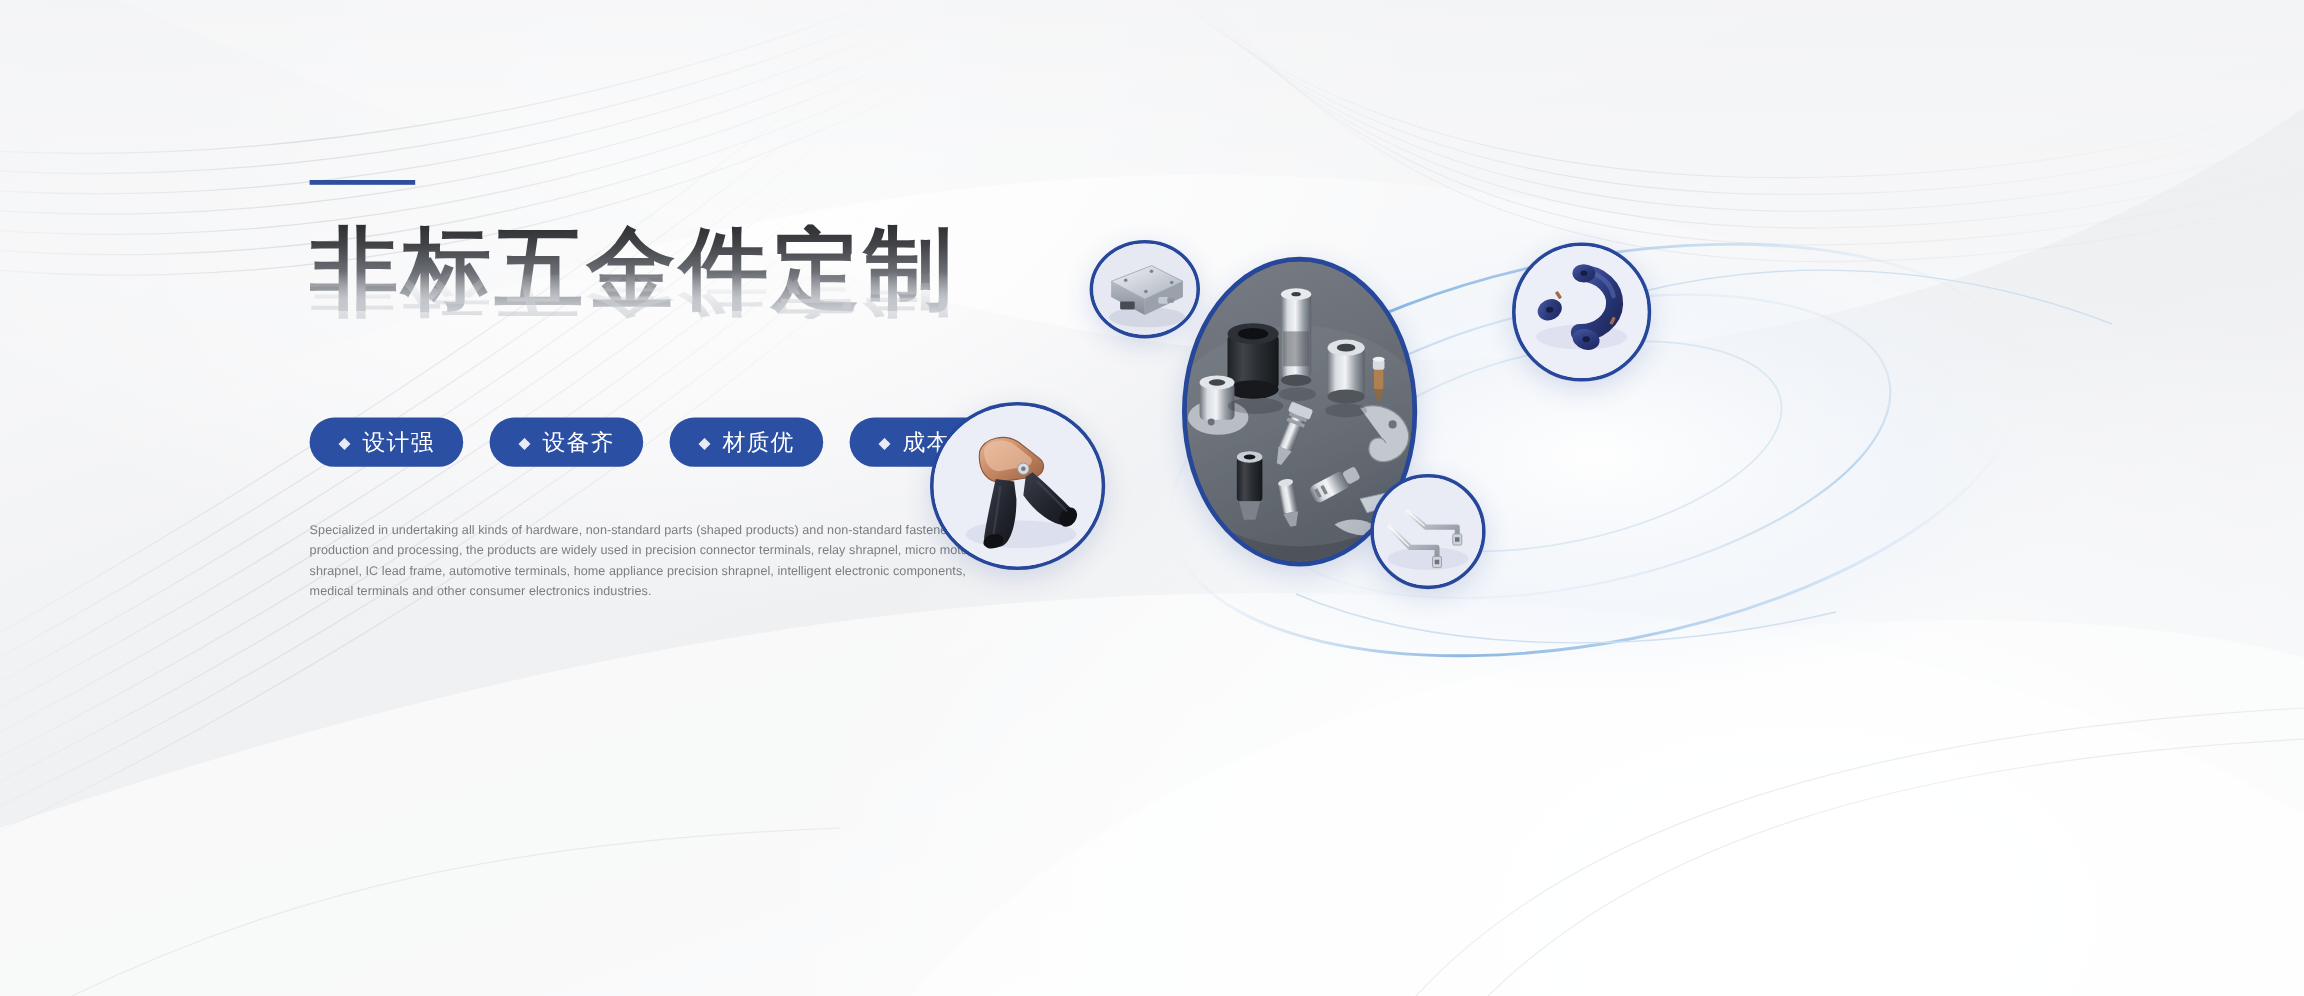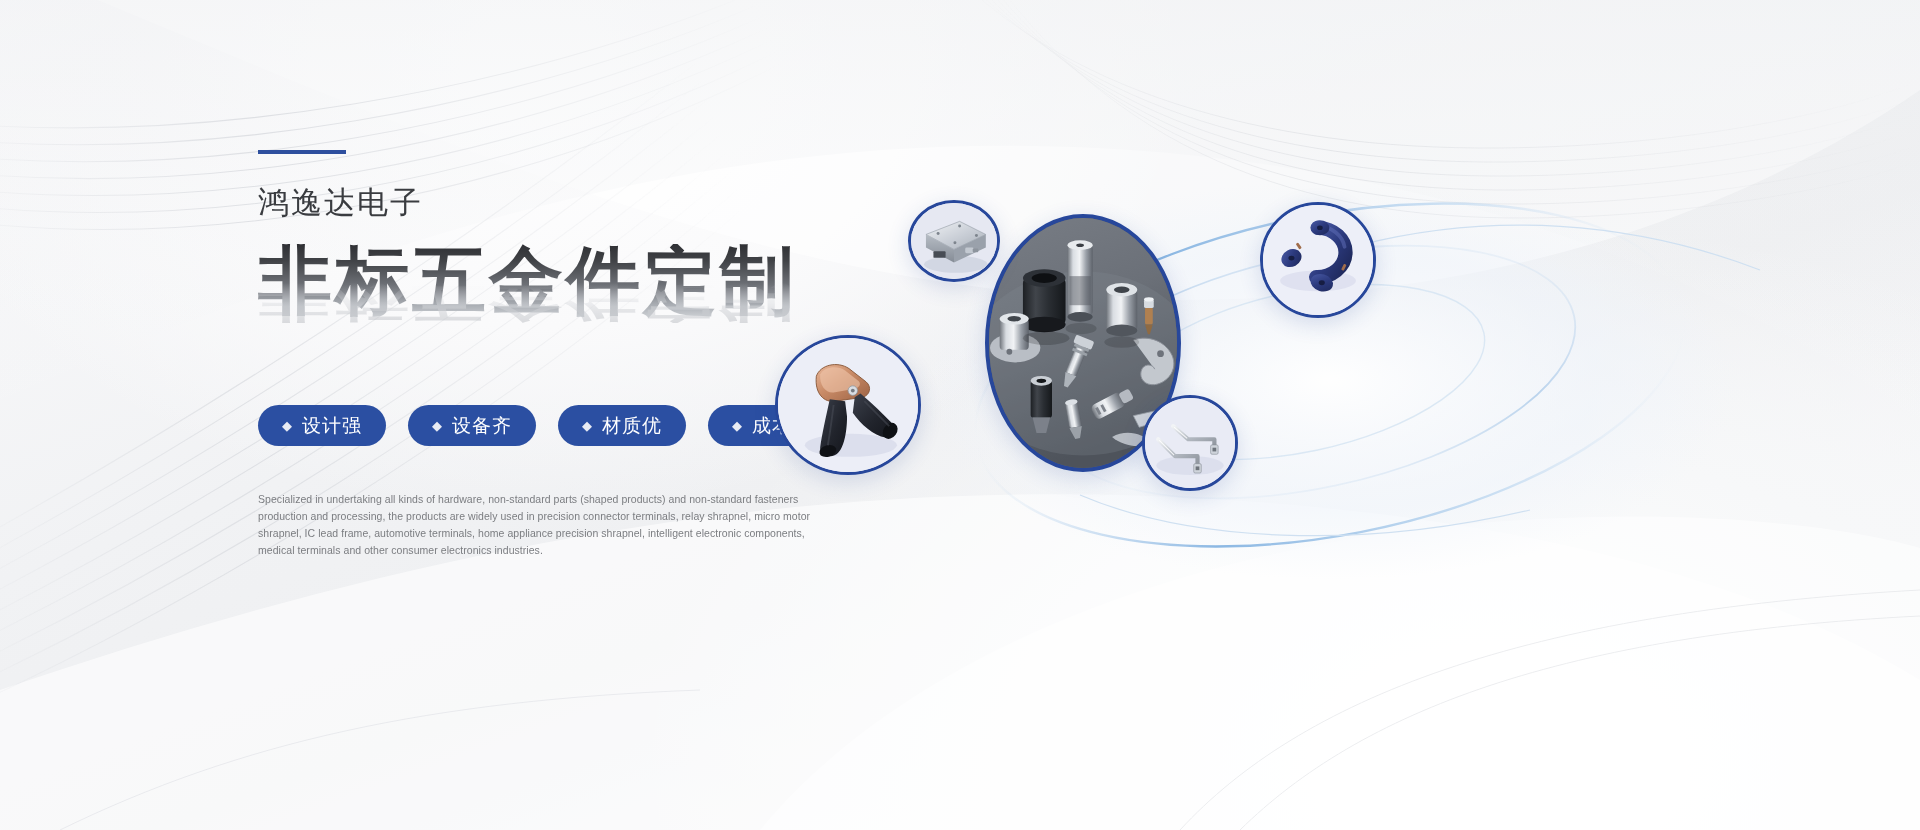--- a/index.html
+++ b/index.html
@@ -208,21 +208,20 @@
         <path d="M1240,830 C1360,712 1560,634 1920,616"></path>
         <path d="M60,830 C240,742 430,700 700,690"></path>
       </g>
     </svg>
   </div>
 
   <div class="text-col">
 
     <div class="accent-bar"></div>
 
-    <div class="brand">鸿逸达电子</div>
 
     <div class="headline-wrap">
       <div class="headline">非标五金件定制</div>
       <div class="headline-reflection" aria-hidden="true">非标五金件定制</div>
     </div>
 
     <div class="pills">
       <div class="pill">
         <span class="dia">◆</span>
         <span>设计强</span>

